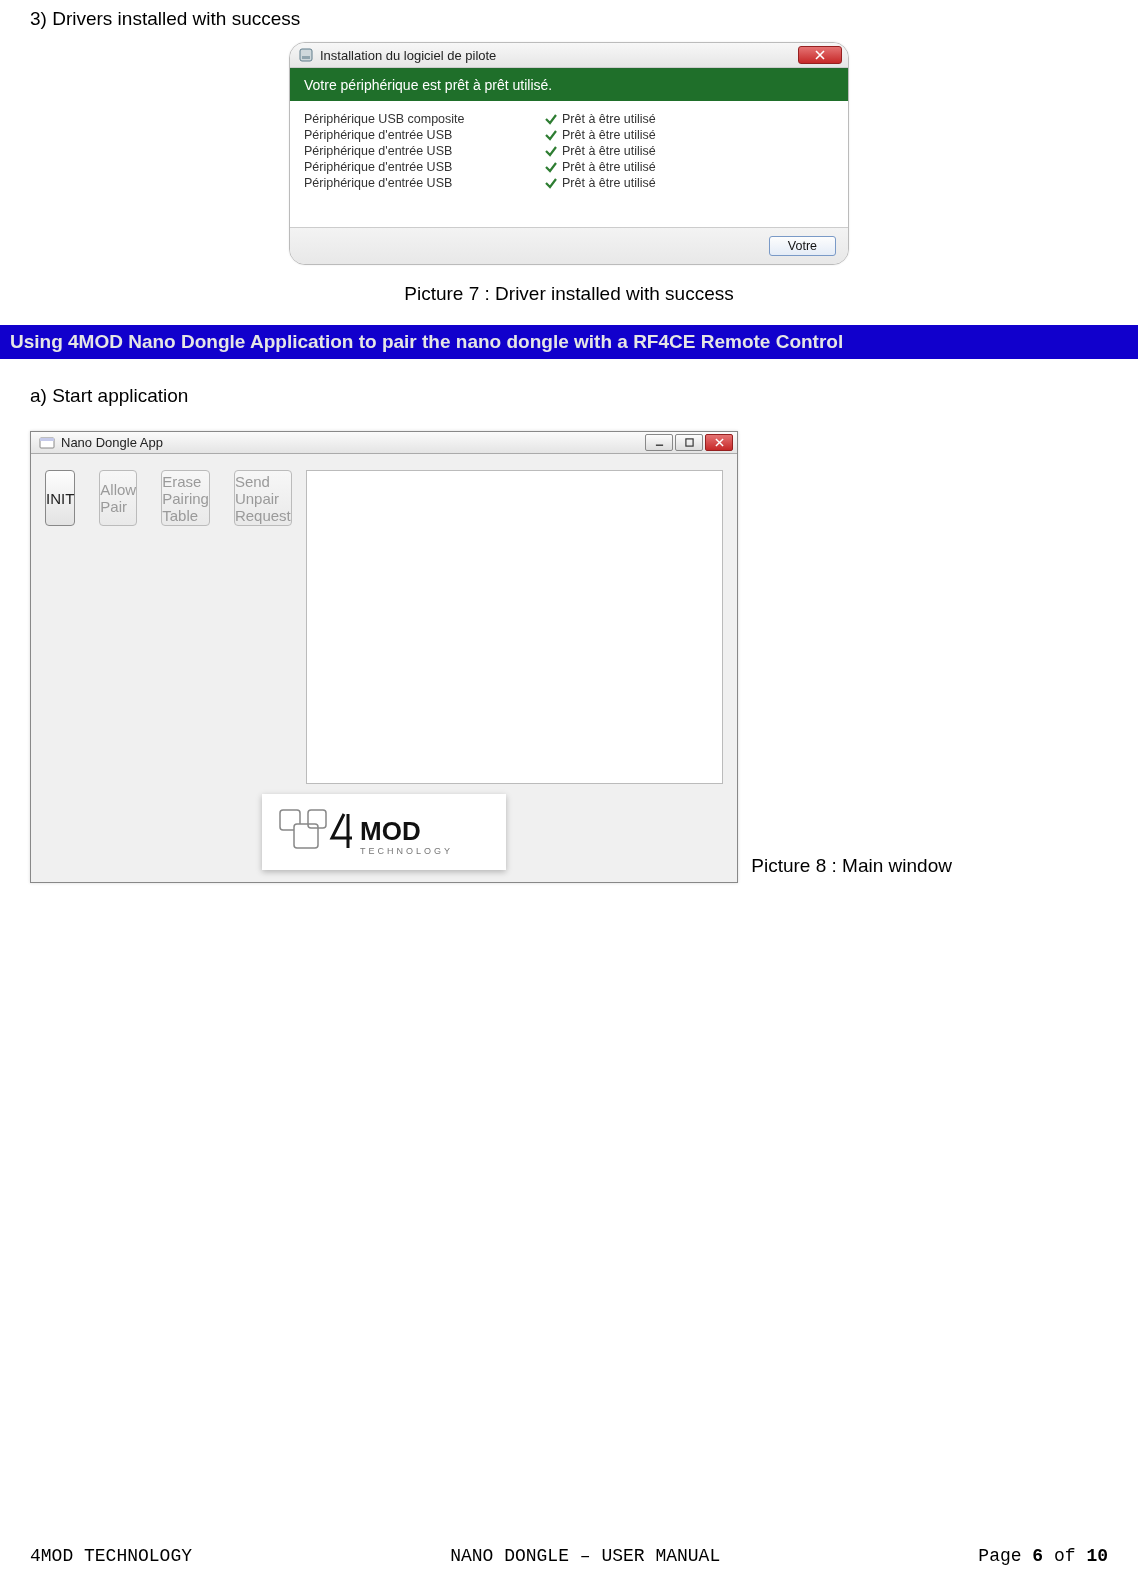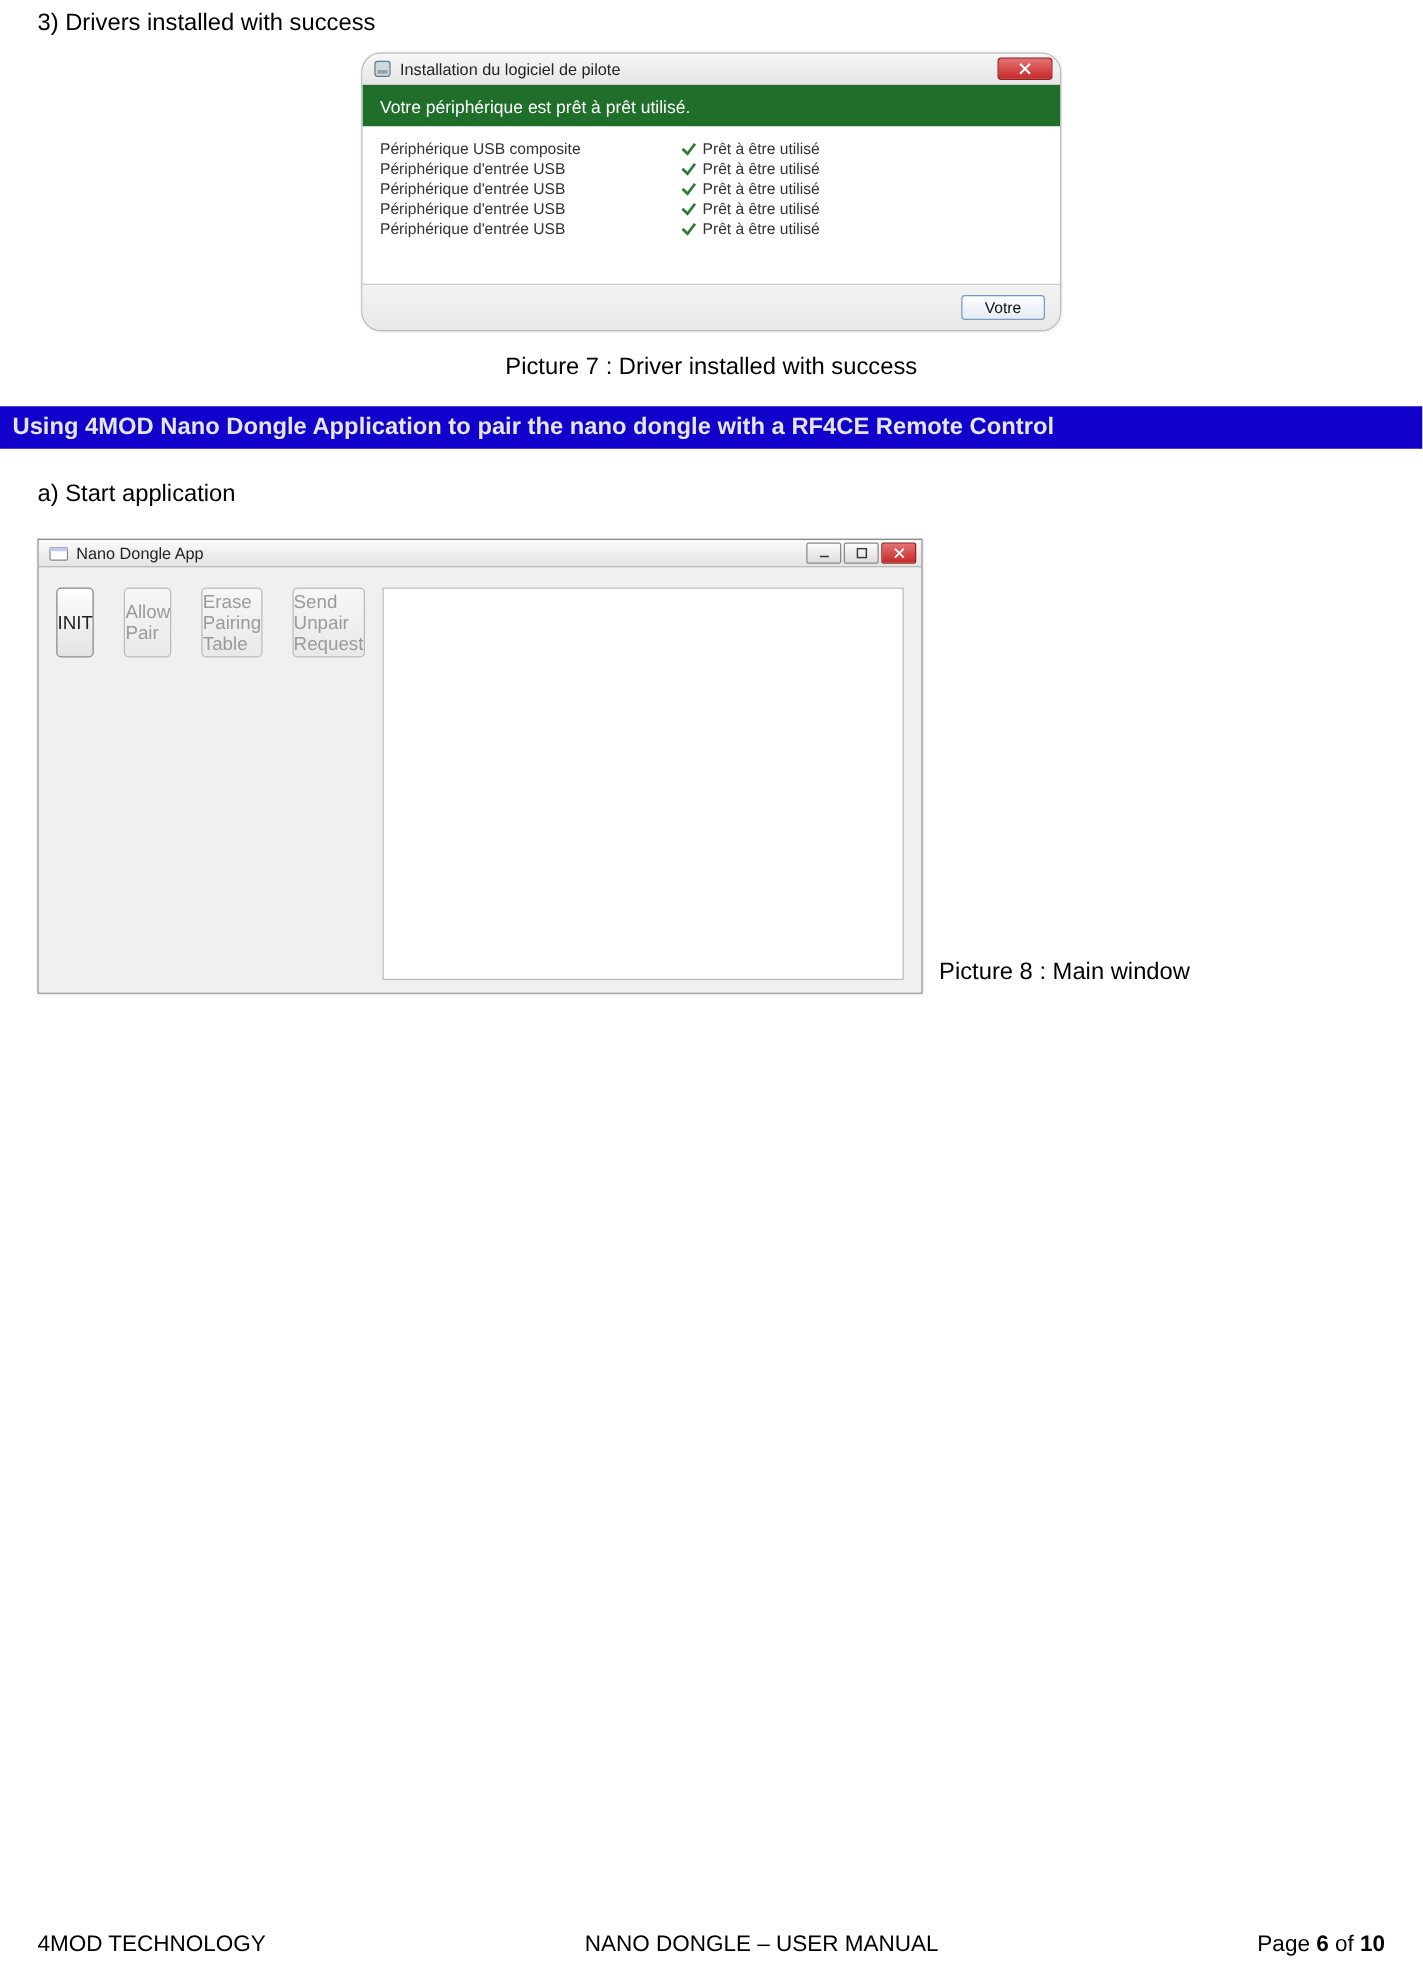--- a/index.html
+++ b/index.html
@@ -159,21 +159,21 @@
   }
   .logo-card svg{display:block;}
   .inline-caption{display:inline-block; margin-left:8px; vertical-align:bottom; font-size:19px; padding-bottom:6px;}
 
   
   .page-footer{
     position:absolute;
     left:30px;right:30px;bottom:20px;
     display:flex;justify-content:space-between;
     font-size:18px;
-    font-family: Liberation Sans, sans-serif;
+    font-family: Liberation Mono, monospace;
   }
   .page-footer .pg b{font-weight:bold;}
 </style>
 </head>
 <body>
 
 <div class="step-heading">3) Drivers installed with success</div>
 
 <div class="win-dialog">
   <div class="titlebar">
@@ -291,20 +291,33 @@
   <div class="app-body">
     <div class="btn-col">
       <div class="app-btn">INIT</div>
       <div class="app-btn disabled">Allow Pair</div>
       <div class="app-btn disabled">Erase Pairing Table</div>
       <div class="app-btn disabled">Send Unpair Request</div>
     </div>
     <div class="log-box"></div>
   </div>
 
+  <div class="logo-row">
+    <div class="logo-card">
+      <svg width="220" height="60" viewBox="0 0 220 60">
+        <rect x="6" y="8" width="20" height="20" rx="3" fill="none" stroke="#888" stroke-width="1.5"></rect>
+        <rect x="20" y="22" width="24" height="24" rx="3" fill="#fff" stroke="#888" stroke-width="1.5"></rect>
+        <rect x="34" y="8" width="18" height="18" rx="3" fill="none" stroke="#888" stroke-width="1.5"></rect>
+
+        <path d="M70 12 L58 36 L78 36 M74 12 L74 46" stroke="#111" stroke-width="3" fill="none"></path>
+        <text x="86" y="38" font-family="Arial" font-size="26" font-weight="700" fill="#111">MOD</text>
+        <text x="86" y="52" font-family="Arial" font-size="9" letter-spacing="3" fill="#777">TECHNOLOGY</text>
+      </svg>
+    </div>
+  </div>
 </div>
 <span class="inline-caption">Picture 8 : Main window</span>
 </div>
 
 <div class="page-footer">
   <span>4MOD TECHNOLOGY</span>
   <span>NANO DONGLE – USER MANUAL</span>
   <span class="pg">
     <span>Page </span><b>6</b><span> of </span><b>10</b>
   </span>

